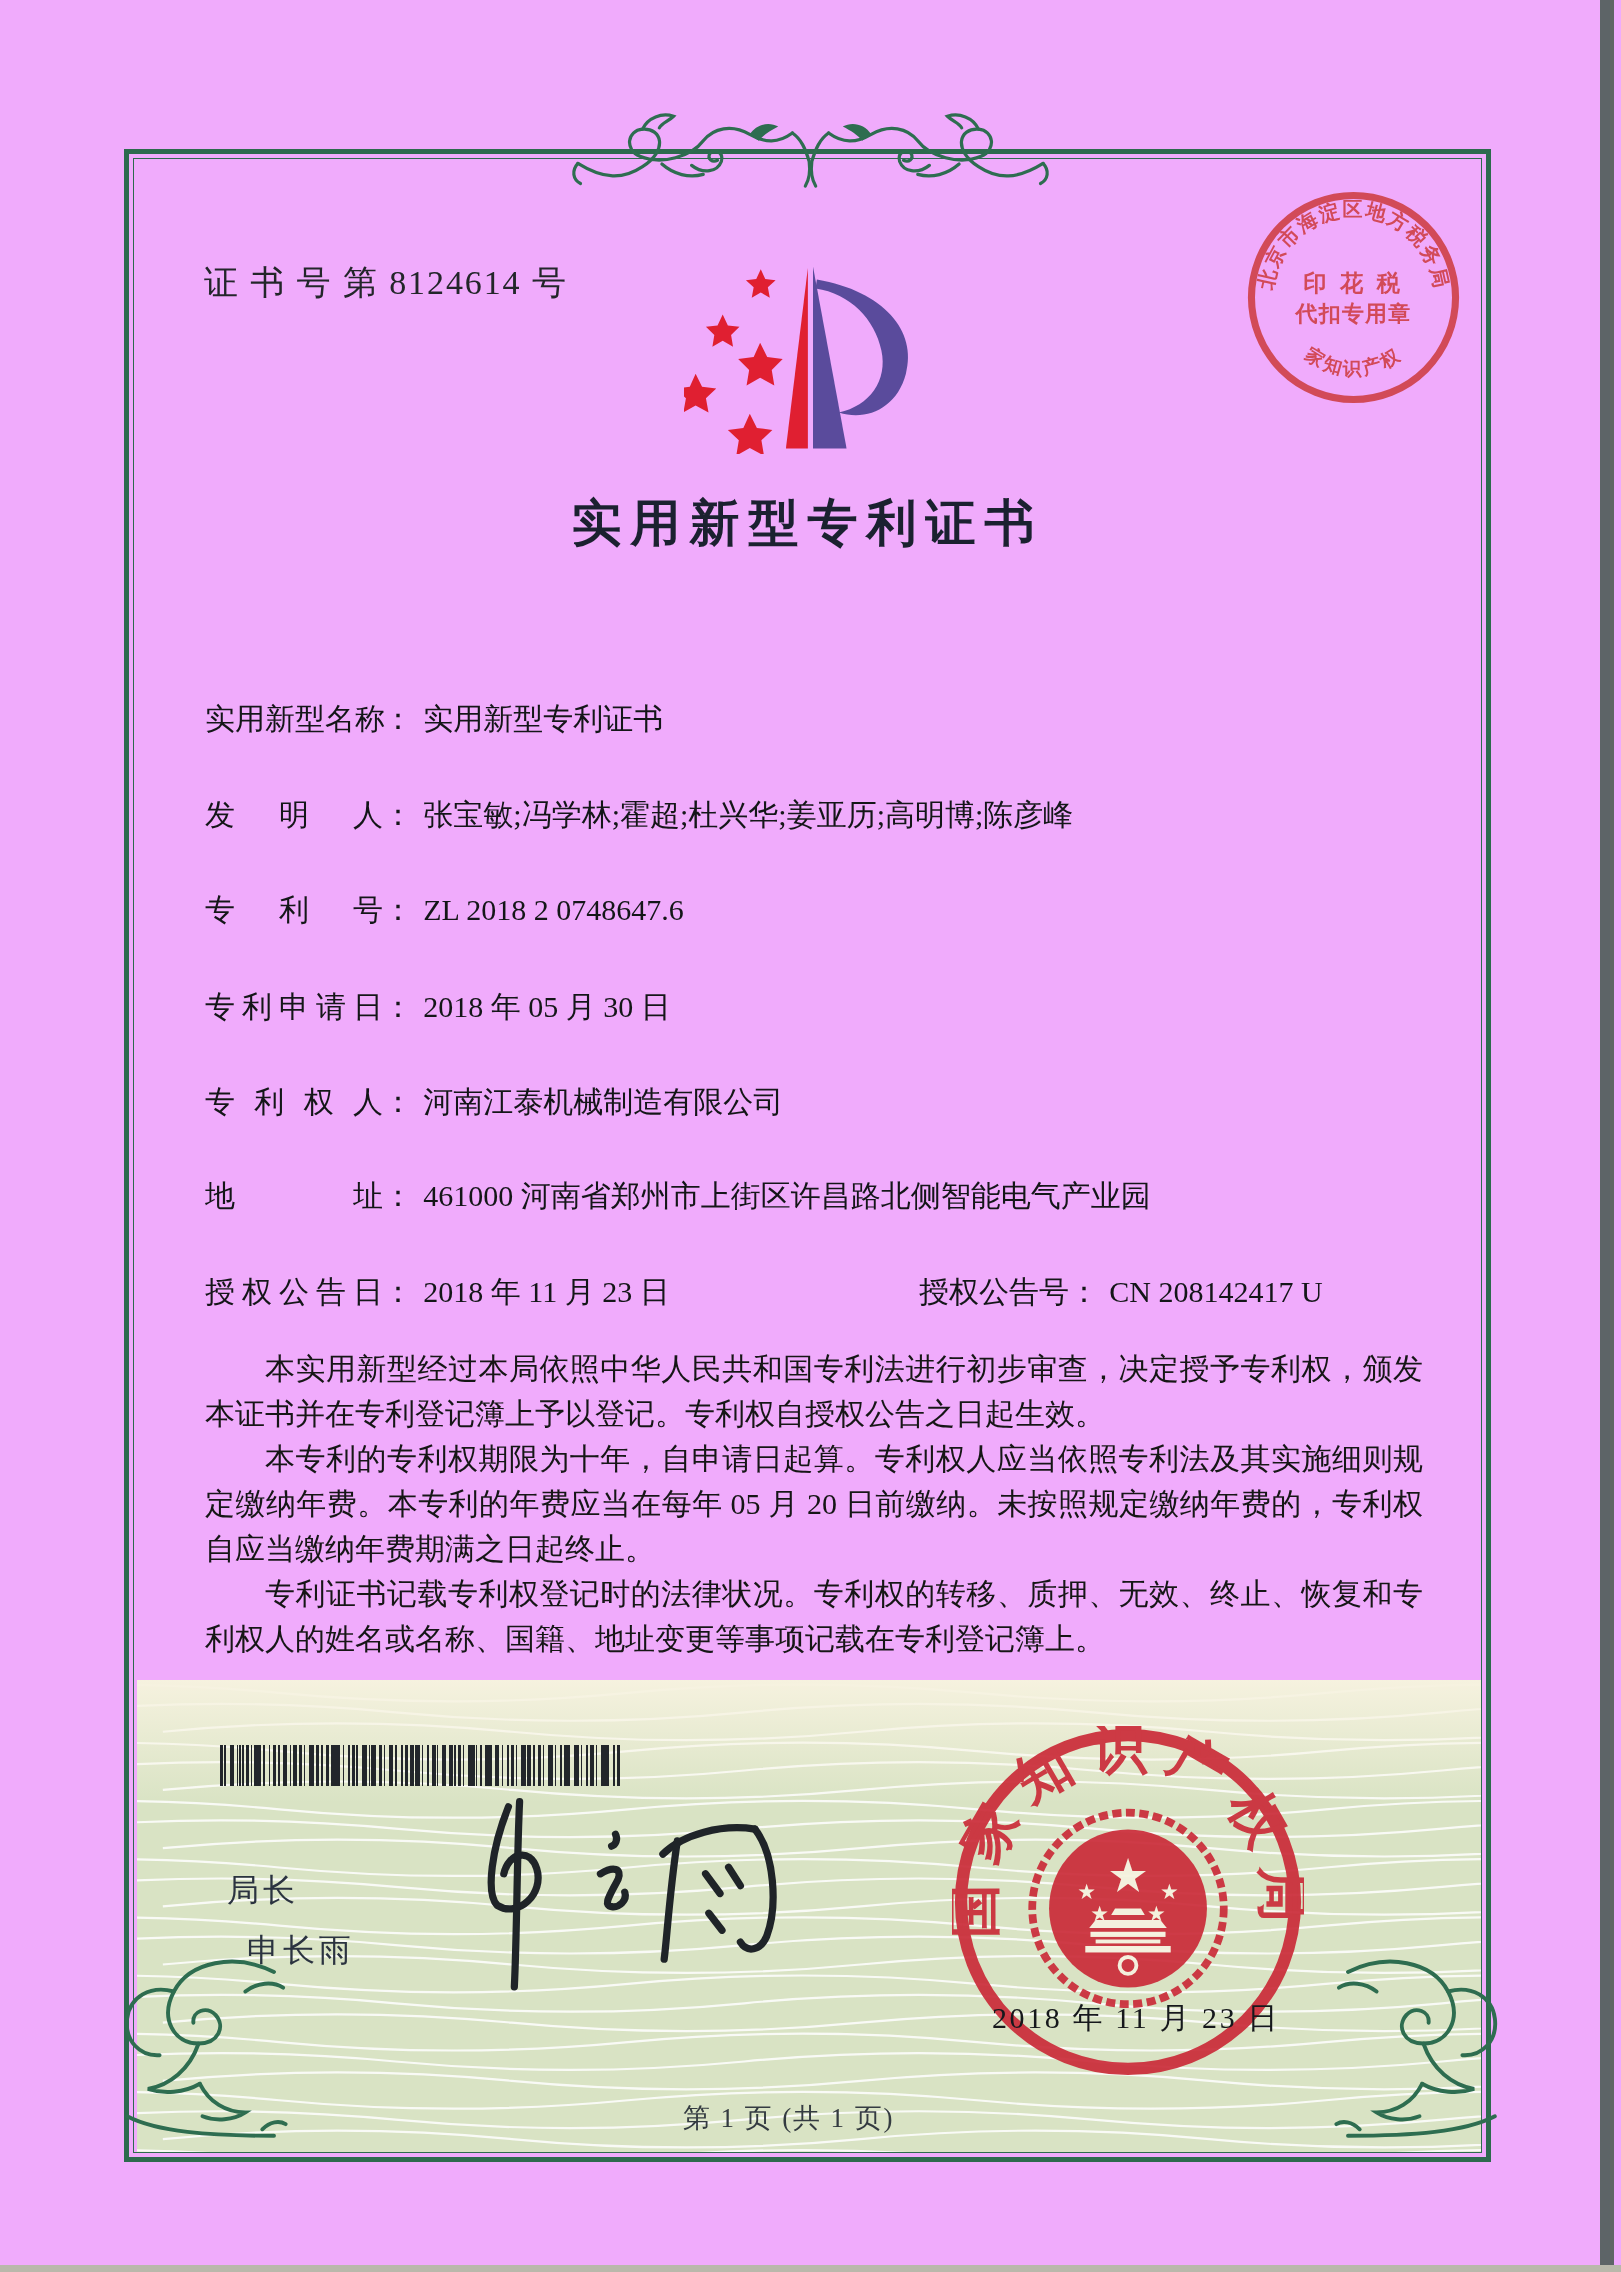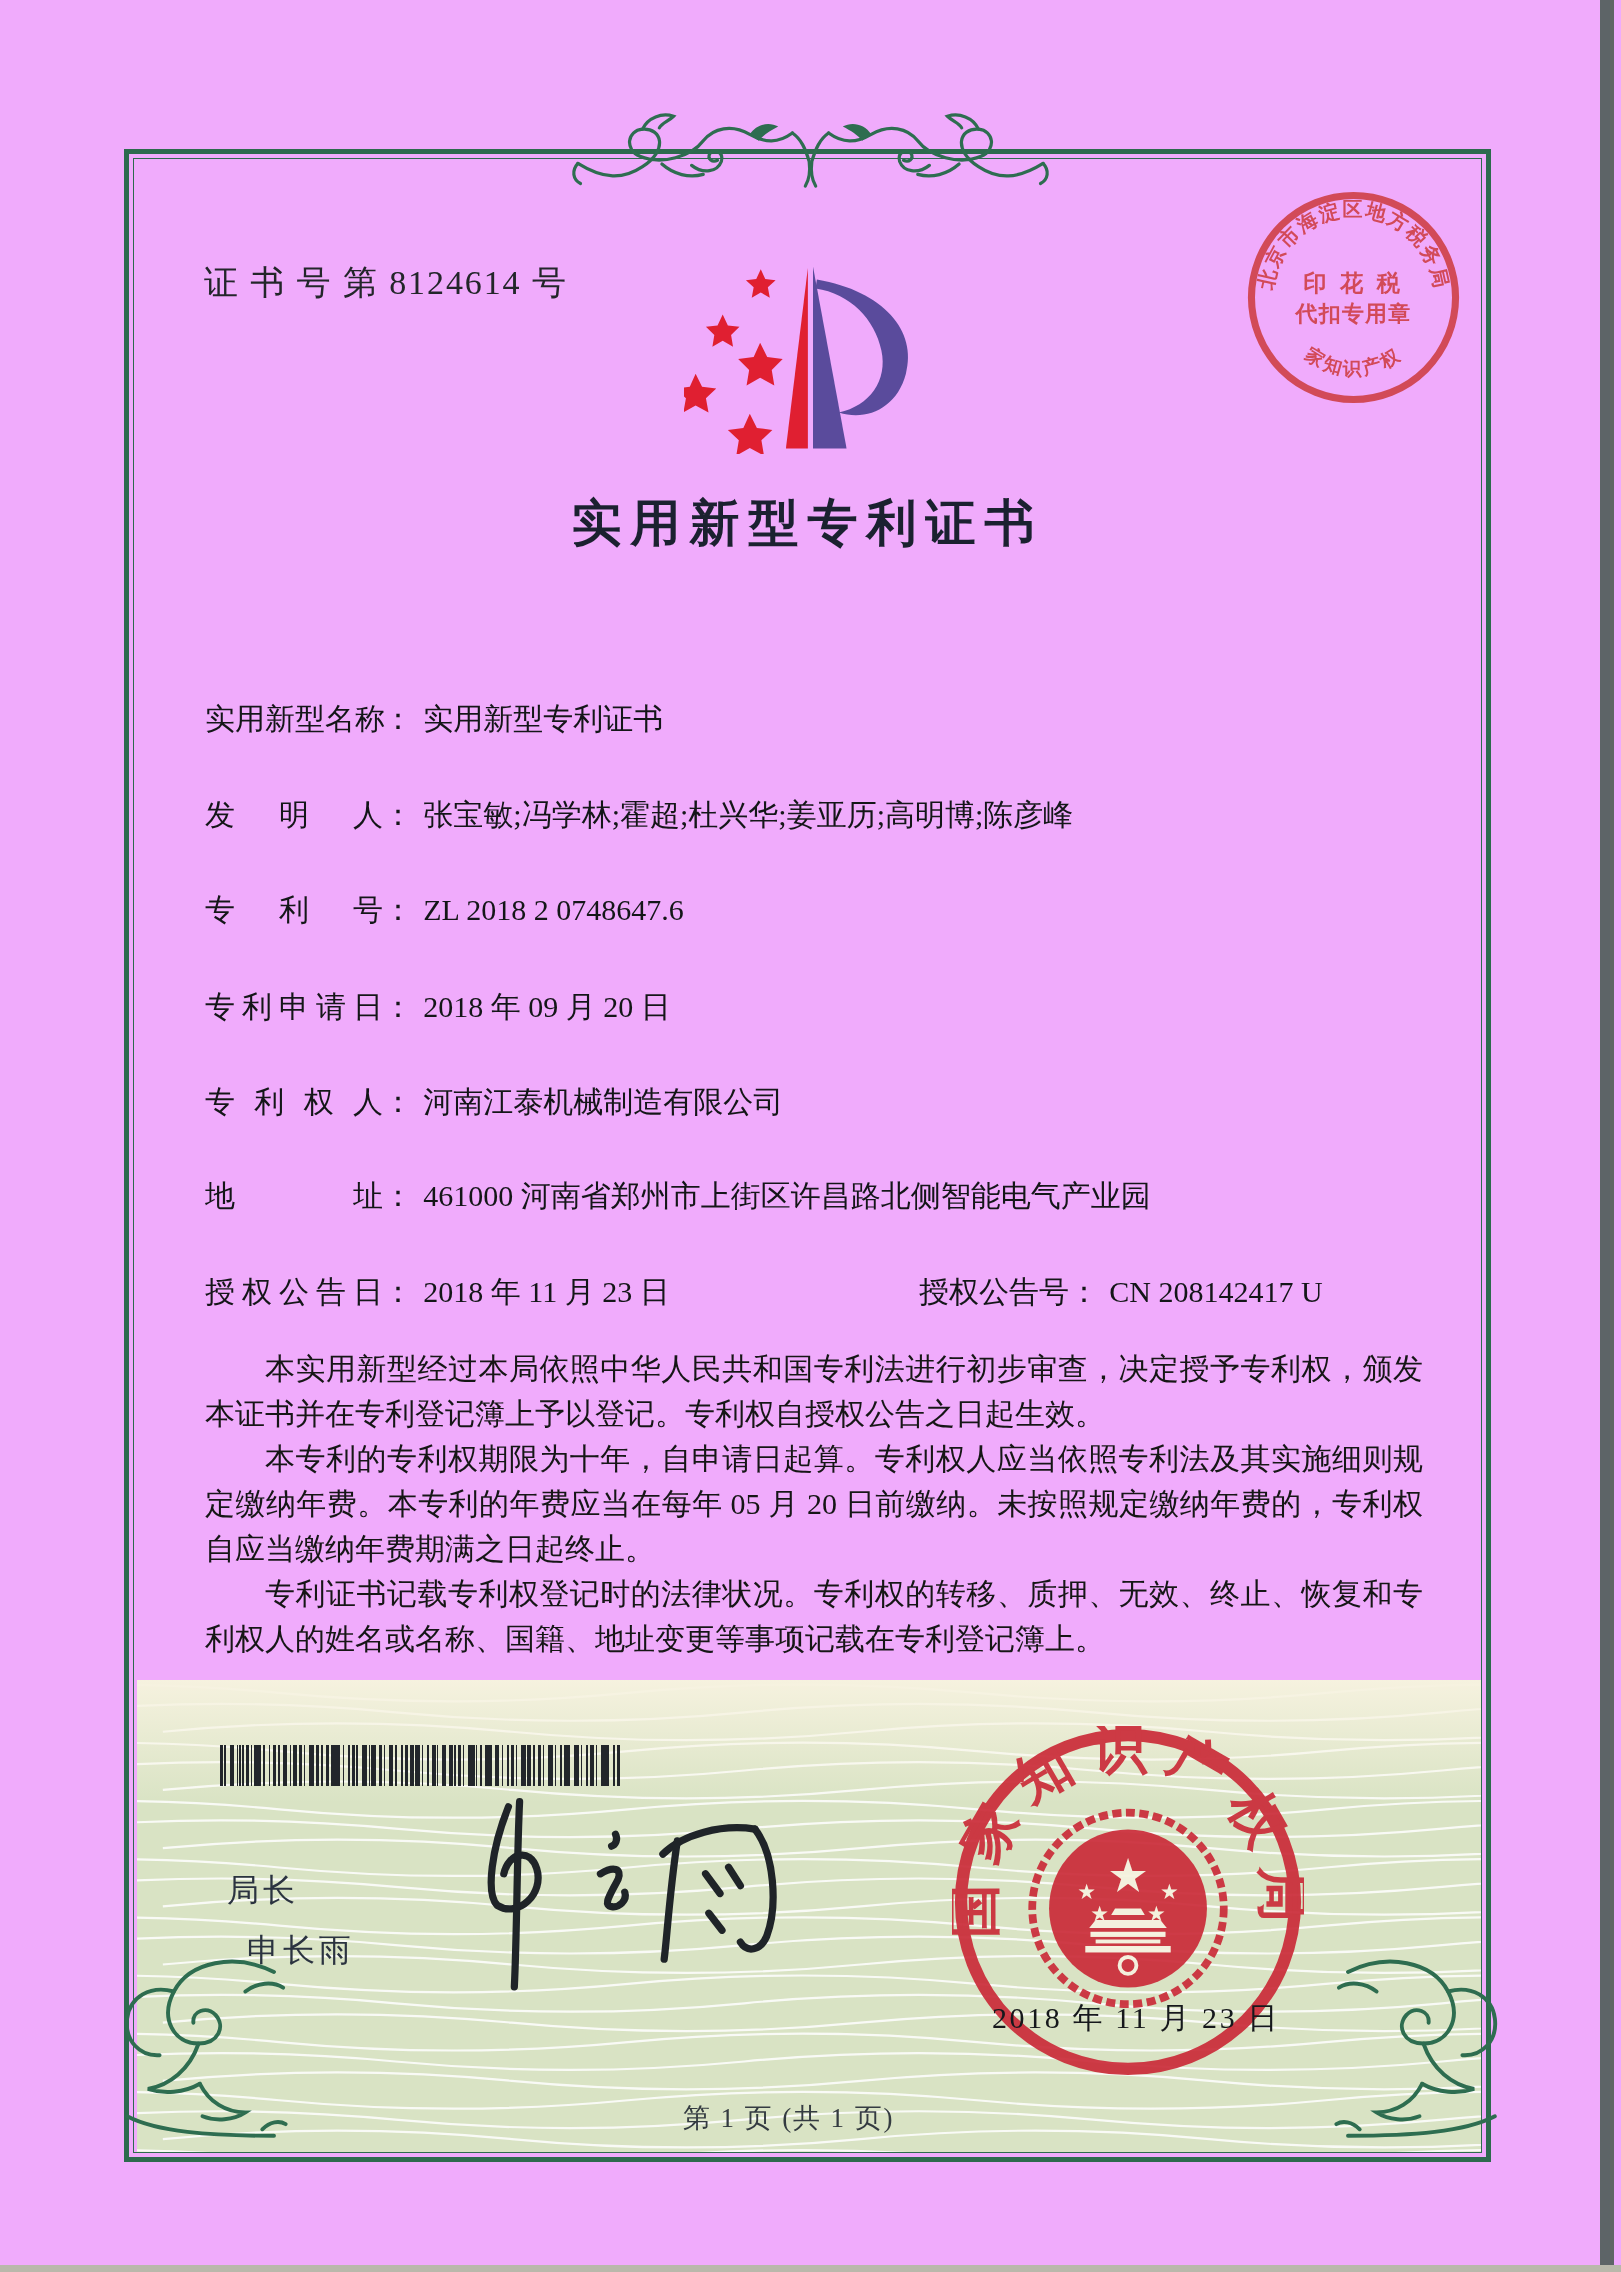--- a/index.html
+++ b/index.html
@@ -164,21 +164,21 @@
   <div class="field f1">
     <span class="lbl">实用新型名称</span><span>：</span><span class="val">实用新型专利证书</span>
   </div>
   <div class="field f2">
     <span class="lbl">发明人</span><span>：</span><span class="val">张宝敏;冯学林;霍超;杜兴华;姜亚历;高明博;陈彦峰</span>
   </div>
   <div class="field f3">
     <span class="lbl">专利号</span><span>：</span><span class="val">ZL 2018 2 0748647.6</span>
   </div>
   <div class="field f4">
-    <span class="lbl">专利申请日</span><span>：</span><span class="val">2018 年 09 月 20 日</span>
+    <span class="lbl">专利申请日</span><span>：</span><span class="val">2018 年 05 月 30 日</span>
   </div>
   <div class="field f5">
     <span class="lbl">专利权人</span><span>：</span><span class="val">河南江泰机械制造有限公司</span>
   </div>
   <div class="field f6">
     <span class="lbl">地址</span><span>：</span><span class="val">461000 河南省郑州市上街区许昌路北侧智能电气产业园</span>
   </div>
   <div class="field f7">
     <span class="lbl">授权公告日</span><span>：</span><span class="val">2018 年 11 月 23 日</span>
     <span class="grant2">

